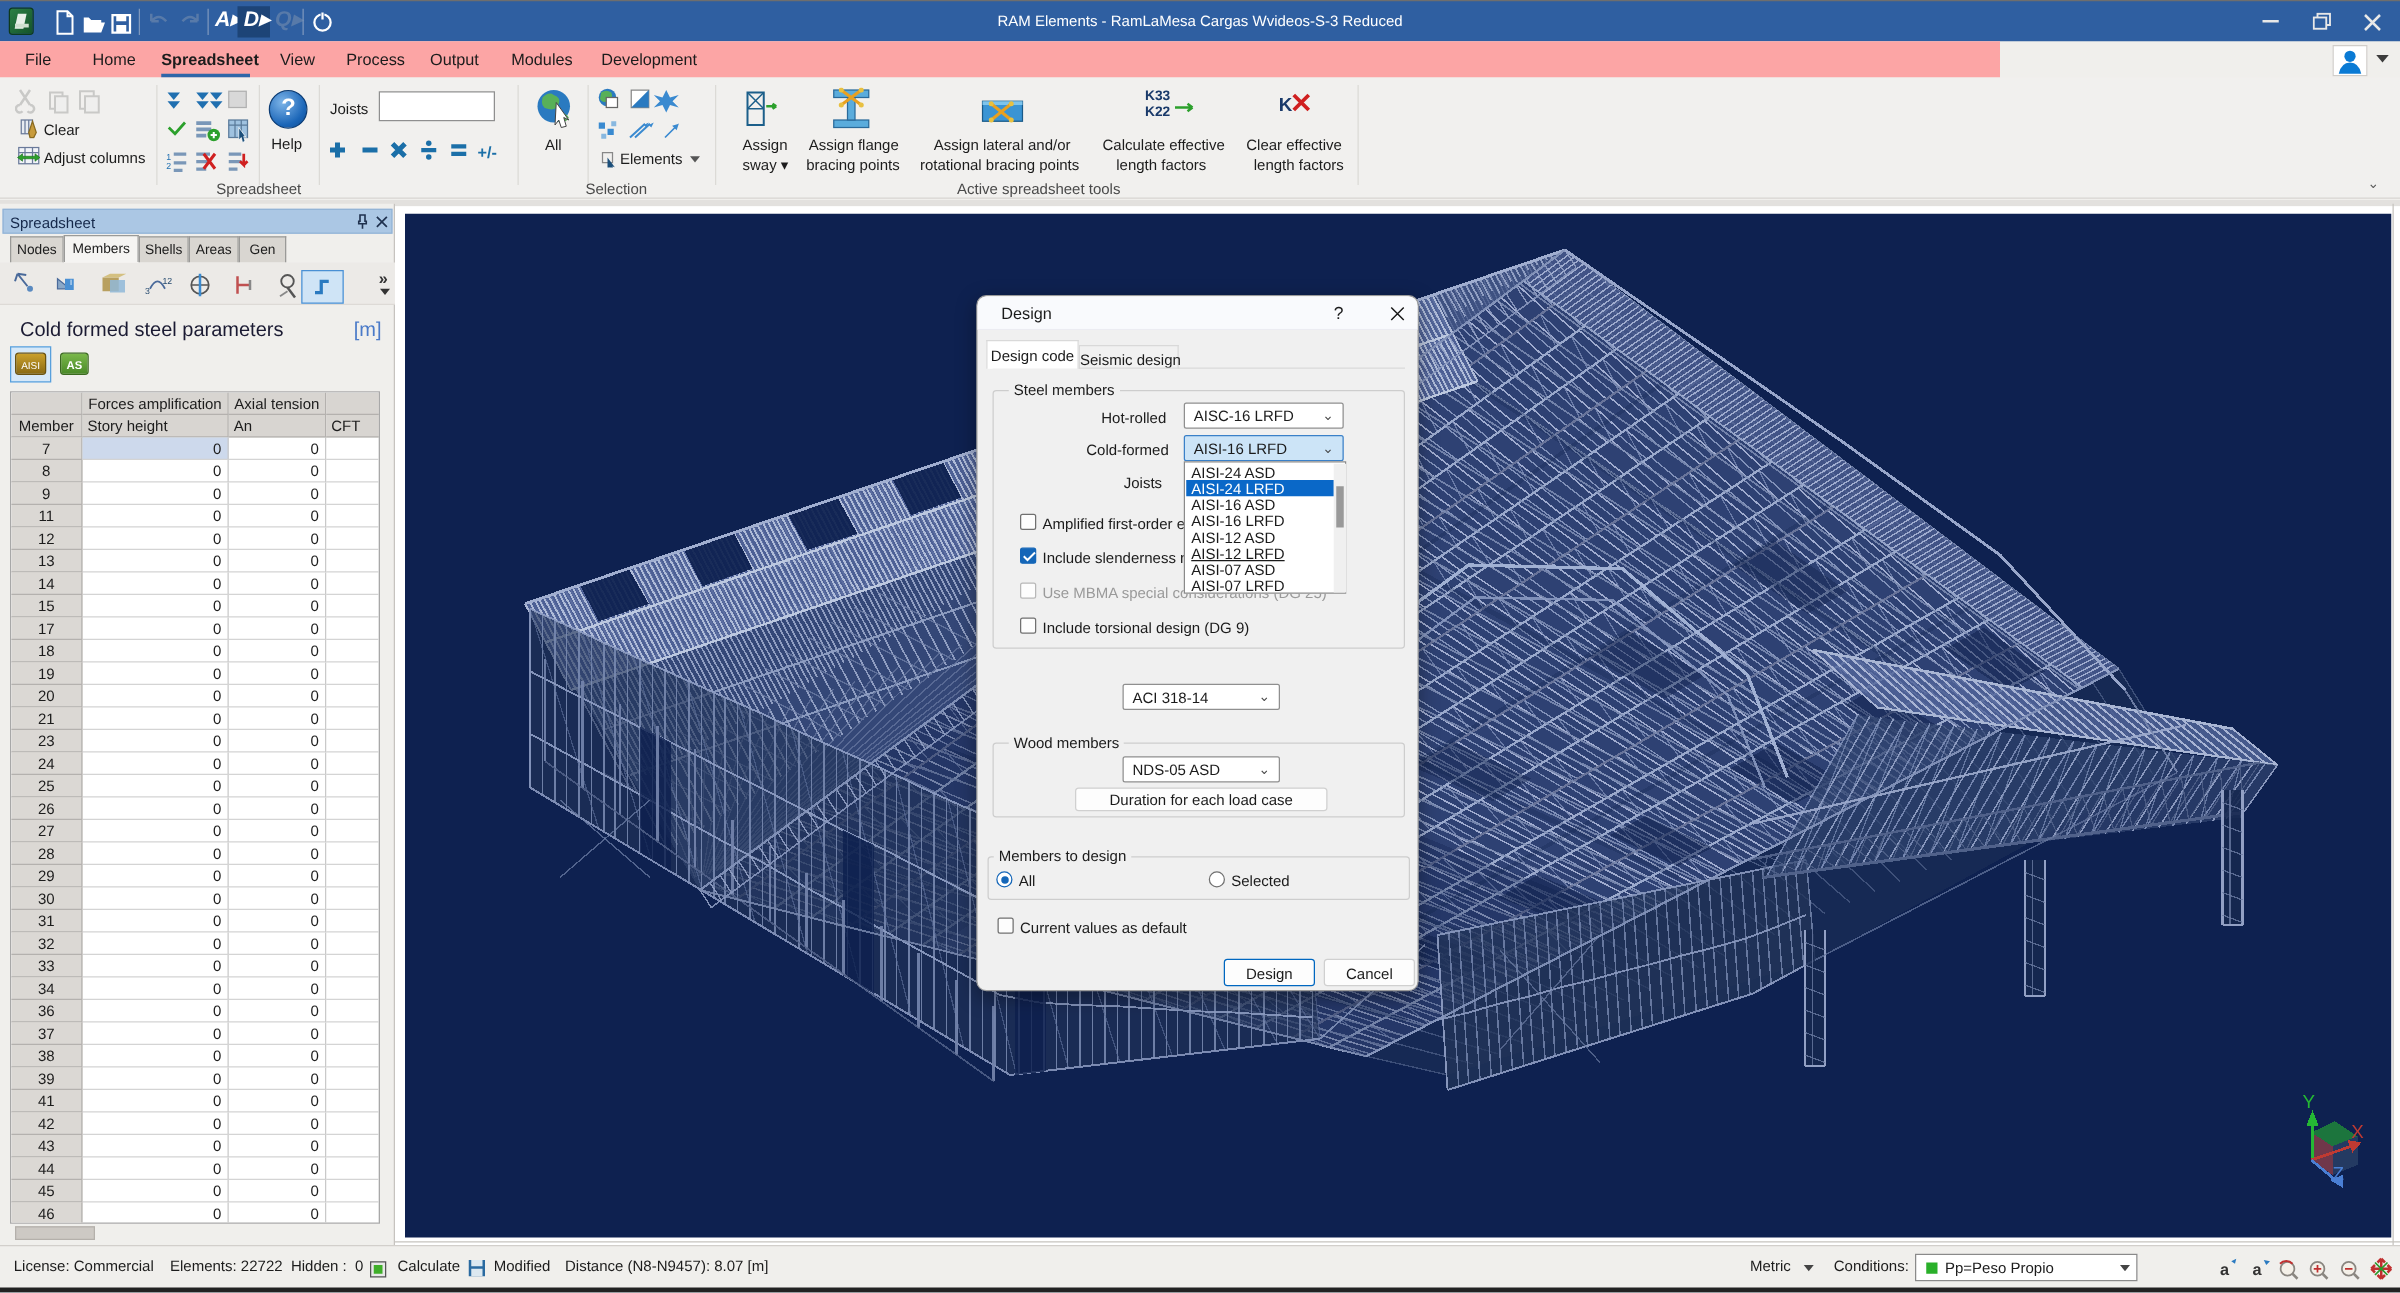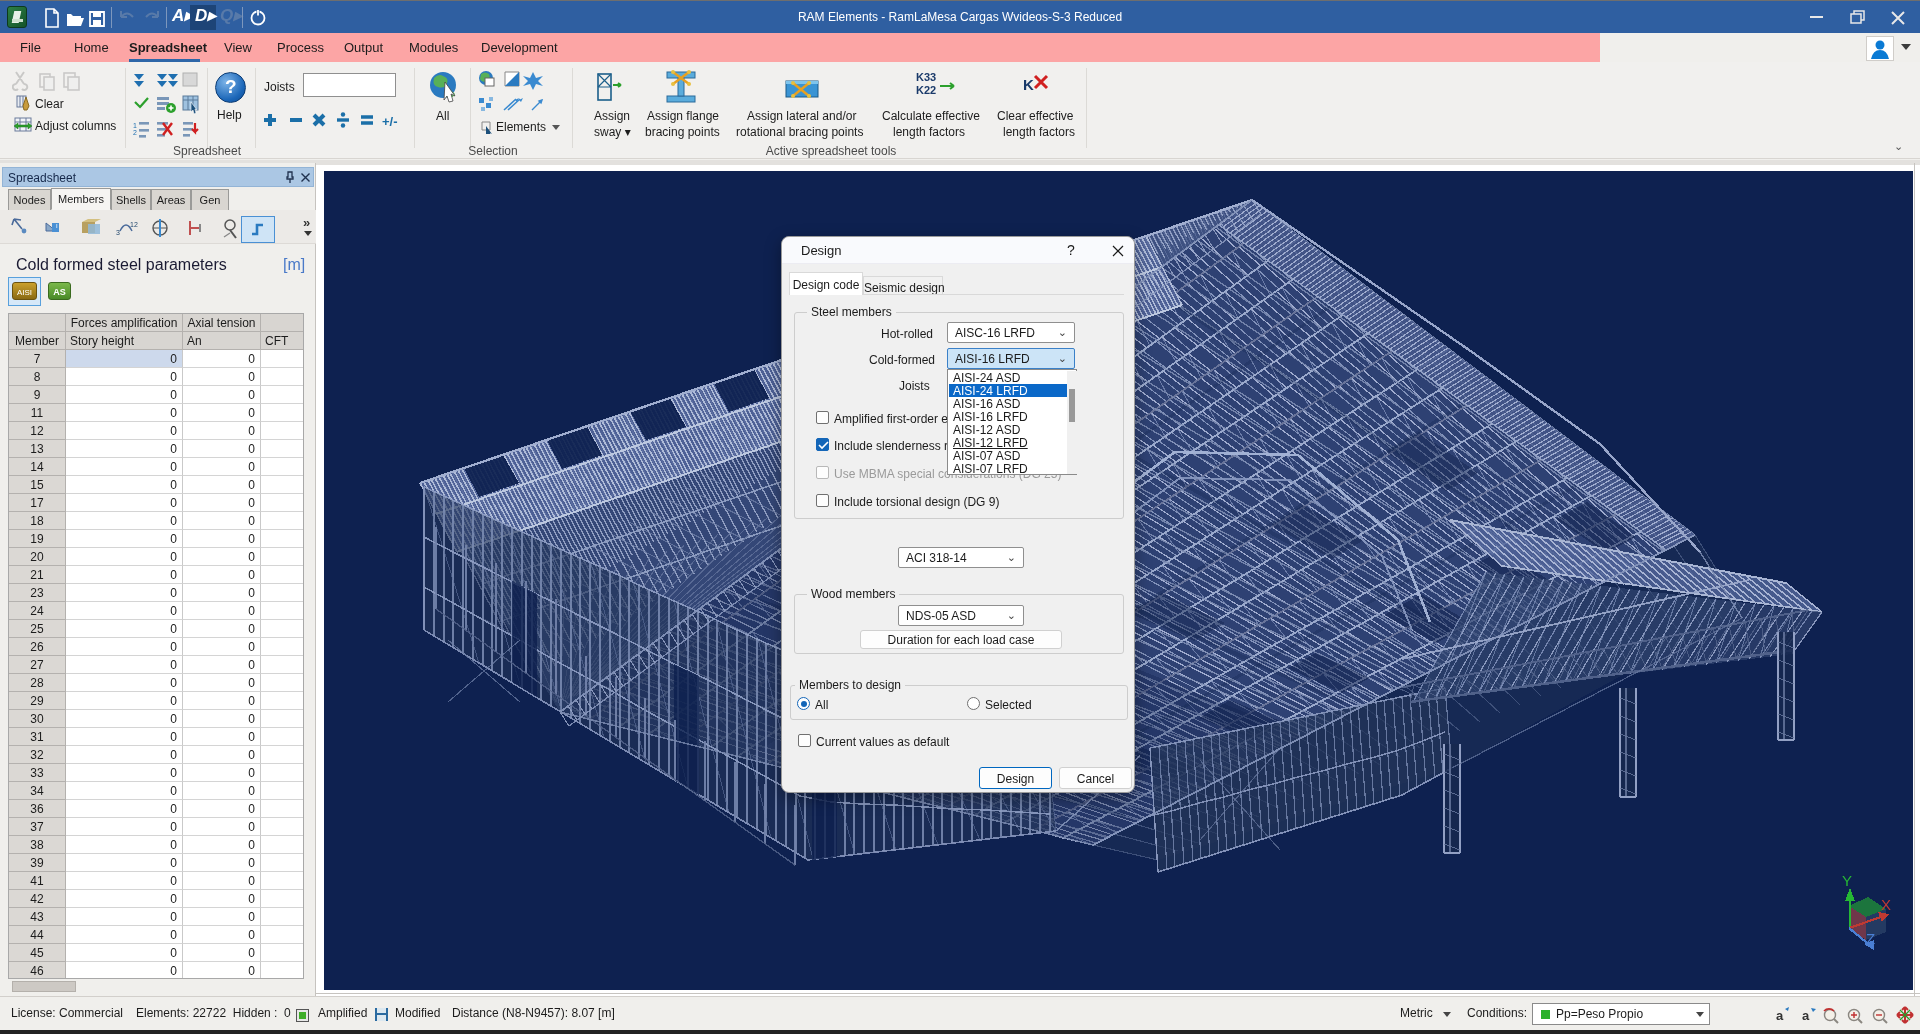--- a/index.html
+++ b/index.html
@@ -1432,21 +1432,21 @@
     <div class="tc" style="left:174px;top:648px;width:78px;height:18px;text-align:right;padding:2px 5px 0 0">0</div>
     <div class="tc" style="left:252px;top:648px;width:43px;height:18px"></div>
   </div>
 <div class="abs" style="left:12px;top:981px;width:64px;height:11px;background:#cdc9c4;border:1px solid #b4b0ab"></div>
 <div id="statusbar">
     <div class="st" style="left:11px">License: Commercial</div>
     <div class="st" style="left:136px">Elements: 22722&nbsp; Hidden :&nbsp; 0</div>
     <div class="abs" style="left:296px;top:12px;width:13px;height:13px;border:1px solid #555;background:#e8e8e8">
       <div class="abs" style="left:2px;top:2px;width:7px;height:7px;background:#3fae29"></div>
     </div>
-    <div class="st" style="left:318px">Amplified</div>
+    <div class="st" style="left:318px">Calculate</div>
     <svg class="abs" style="left:374px;top:10px" width="15" height="15" viewBox="0 0 15 15">
       <rect x="1" y="1" width="13" height="13" fill="#2a6aa0"></rect>
       <rect x="3" y="1" width="9" height="5" fill="#dce8f0"></rect>
       <rect x="3" y="8" width="9" height="6" fill="#dce8f0"></rect>
     </svg>
     <div class="st" style="left:395px">Modified</div>
     <div class="st" style="left:452px">Distance (N8-N9457): 8.07 [m]</div>
     <div class="st" style="left:1400px">Metric</div>
     <div class="abs" style="left:1443px;top:15px;width:0;height:0;border-left:4px solid transparent;border-right:4px solid transparent;border-top:5px solid #444"></div>
     <div class="st" style="left:1467px">Conditions:</div>

